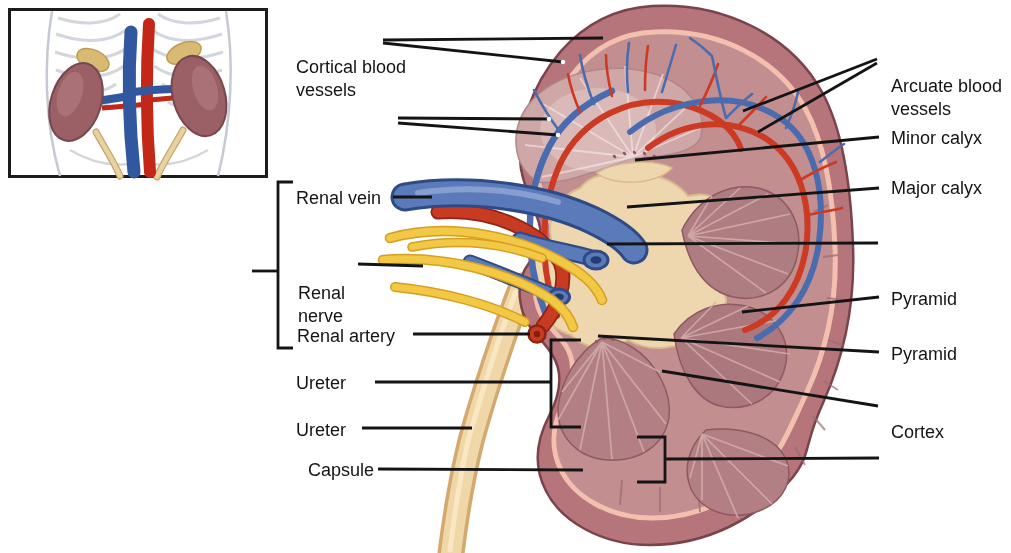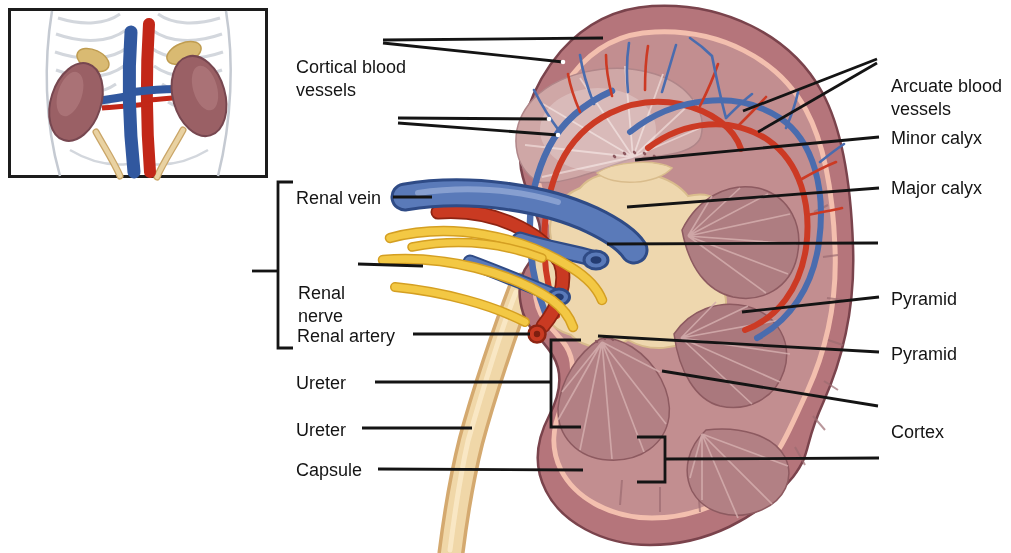--- a/index.html
+++ b/index.html
@@ -211,21 +211,21 @@
     <circle cx="558" cy="135" r="2.3"></circle>
   </g>
 </svg>
 
   <div class="lbl wrap" style="left:296px;top:28px;width:134px">Cortical blood vessels</div>
   <div class="lbl" style="left:296px;top:187px">Renal vein</div>
   <div class="lbl wrap" style="left:298px;top:254px;width:64px">Renal nerve</div>
   <div class="lbl" style="left:297px;top:325px">Renal artery</div>
   <div class="lbl" style="left:296px;top:372px">Ureter</div>
   <div class="lbl" style="left:296px;top:419px">Ureter</div>
-  <div class="lbl" style="left:296px;top:459px">Capsule</div>
+  <div class="lbl" style="left:308px;top:459px">Capsule</div>
 
   <div class="lbl wrap" style="left:891px;top:47px;width:130px">Arcuate blood vessels</div>
   <div class="lbl" style="left:891px;top:127px">Minor calyx</div>
   <div class="lbl" style="left:891px;top:177px">Major calyx</div>
   <div class="lbl" style="left:891px;top:288px">Pyramid</div>
   <div class="lbl" style="left:891px;top:343px">Pyramid</div>
   <div class="lbl" style="left:891px;top:421px">Cortex</div>
 
 </div>
 

